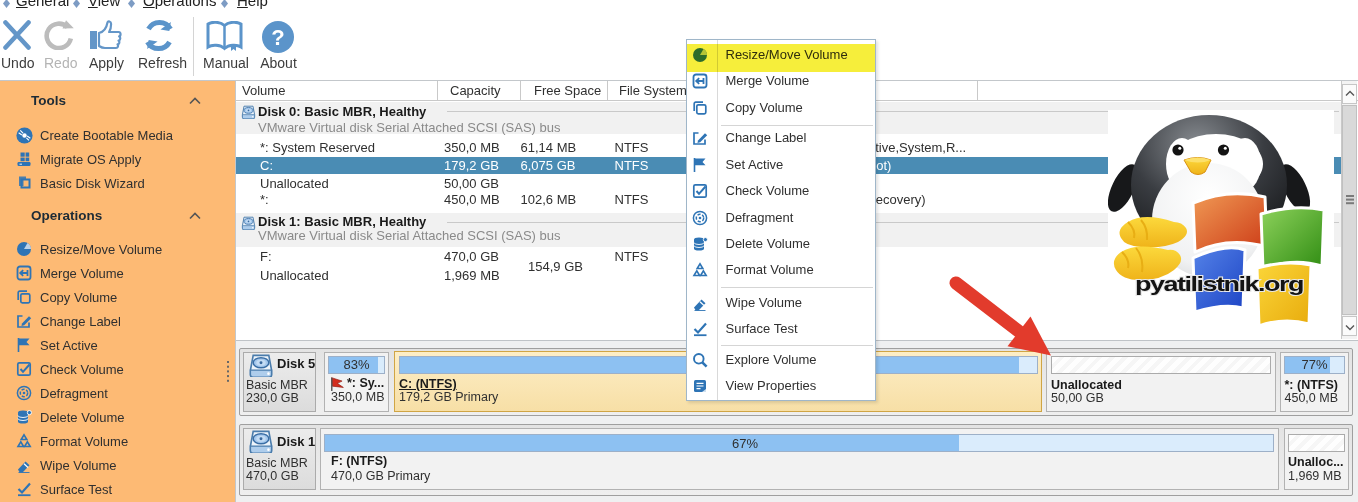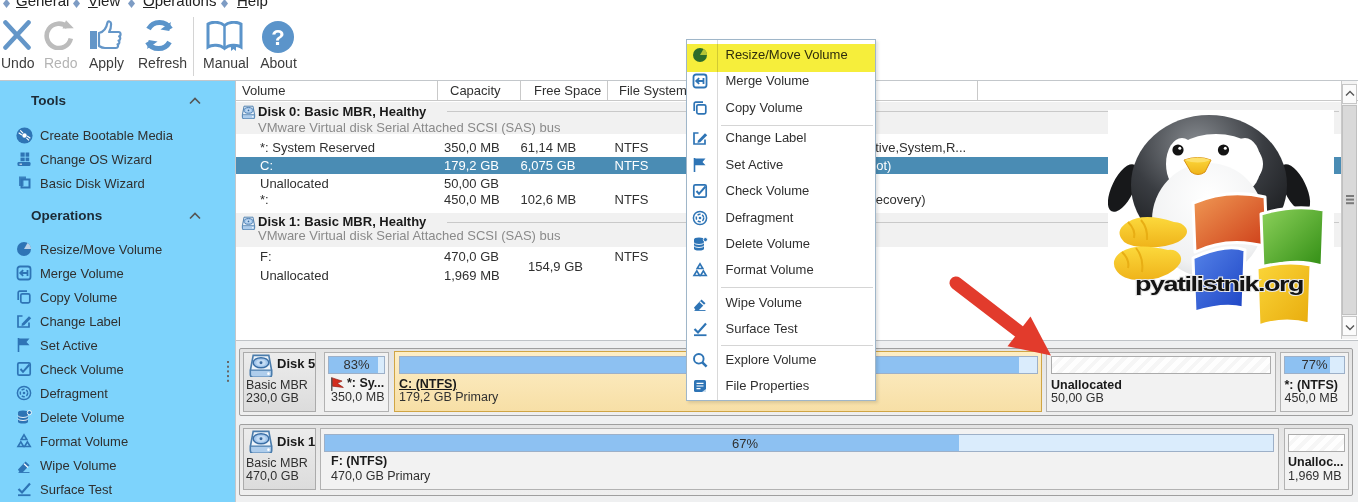--- a/index.html
+++ b/index.html
@@ -164,33 +164,33 @@
 
   <svg class="ab" style="left:262px;top:10px;" width="32" height="32" viewBox="0 0 32 32">
         <circle cx="16" cy="16" r="16" fill="#5b94ca"></circle>
         <text x="16" y="24" text-anchor="middle" font-family="Liberation Sans,sans-serif" font-size="22" font-weight="bold" fill="#fff">?</text>
       </svg>
   <div class="t" style="left:260px;top:44px;width:37px;text-align:center;font-size:14px;color:#3c3c3c;">About</div>
 </div>
 
 <div class="ab" style="left:0;top:80px;width:1358px;height:1px;background:#c3c7cb;"></div>
 
-<div class="ab" id="sidebar" style="left:0;top:81px;width:235px;height:421px;background:#7dd3fc;font-size:13px;">
+<div class="ab" id="sidebar" style="left:0;top:81px;width:235px;height:421px;background:#fdba74;font-size:13px;">
   <div class="t b" style="left:31px;top:12px;font-size:13.5px;color:#1d2b36;">Tools</div>
   <svg class="ab" style="left:189px;top:16px;" width="12" height="8" viewBox="0 0 12 8">
         <path d="M1 6.5 L6 1.5 L11 6.5" stroke="#555" stroke-width="1.6" fill="none"></path>
       </svg>
   <svg class="ic" style="left:16px;top:46px;" width="17" height="17" viewBox="0 0 16 16">
         <use href="#d-disc"></use>
       </svg>
   <div class="t" style="left:40px;top:47px;">Create Bootable Media</div>
   <svg class="ic" style="left:16px;top:70px;" width="16" height="16" viewBox="0 0 16 16">
         <use href="#d-migrate"></use>
       </svg>
-  <div class="t" style="left:40px;top:71px;">Change OS Wizard</div>
+  <div class="t" style="left:40px;top:71px;">Migrate OS Apply</div>
   <svg class="ic" style="left:16px;top:94px;" width="16" height="16" viewBox="0 0 16 16">
         <use href="#d-clone"></use>
       </svg>
   <div class="t" style="left:40px;top:95px;">Basic Disk Wizard</div>
   <div class="t b" style="left:31px;top:127px;font-size:13.5px;color:#1d2b36;">Operations</div>
   <svg class="ab" style="left:189px;top:131px;" width="12" height="8" viewBox="0 0 12 8">
         <path d="M1 6.5 L6 1.5 L11 6.5" stroke="#555" stroke-width="1.6" fill="none"></path>
       </svg>
   <svg class="ic" style="left:16px;top:160px;" width="16" height="16" viewBox="0 0 16 16">
         <use href="#d-resize"></use>
@@ -480,21 +480,21 @@
         <use href="#d-surface"></use>
       </svg>
   <div class="t" style="left:38.5px;top:281.2px;">Surface Test</div>
   <svg class="ic" style="left:5px;top:312px;" width="16" height="16" viewBox="0 0 16 16">
         <use href="#d-explore"></use>
       </svg>
   <div class="t" style="left:38.5px;top:312px;">Explore Volume</div>
   <svg class="ic" style="left:5px;top:338.4px;" width="16" height="16" viewBox="0 0 16 16">
         <use href="#d-props"></use>
       </svg>
-  <div class="t" style="left:38.5px;top:338.4px;">File Properties</div>
+  <div class="t" style="left:38.5px;top:338.4px;">View Properties</div>
   <div class="ab" style="left:34px;top:84.5px;width:152px;height:1px;background:#d5d5d5;"></div>
   <div class="ab" style="left:34px;top:247px;width:152px;height:1px;background:#d5d5d5;"></div>
   <div class="ab" style="left:34px;top:305px;width:152px;height:1px;background:#d5d5d5;"></div>
   <div class="ab" style="left:0;top:4px;width:188px;height:28px;background:#f6ee3b;mix-blend-mode:multiply;"></div>
 </div>
 
 <svg class="ab" id="arrow" style="left:930px;top:255px;" width="140" height="115" viewBox="0 0 140 115">
   <path d="M26 28 L88.6 76.2" stroke="#e23b2c" stroke-width="13" stroke-linecap="round" fill="none"></path>
   <path d="M100.5 61.5 L121 100.5 L77.5 91.2 z" fill="#e23b2c"></path>
 </svg>

